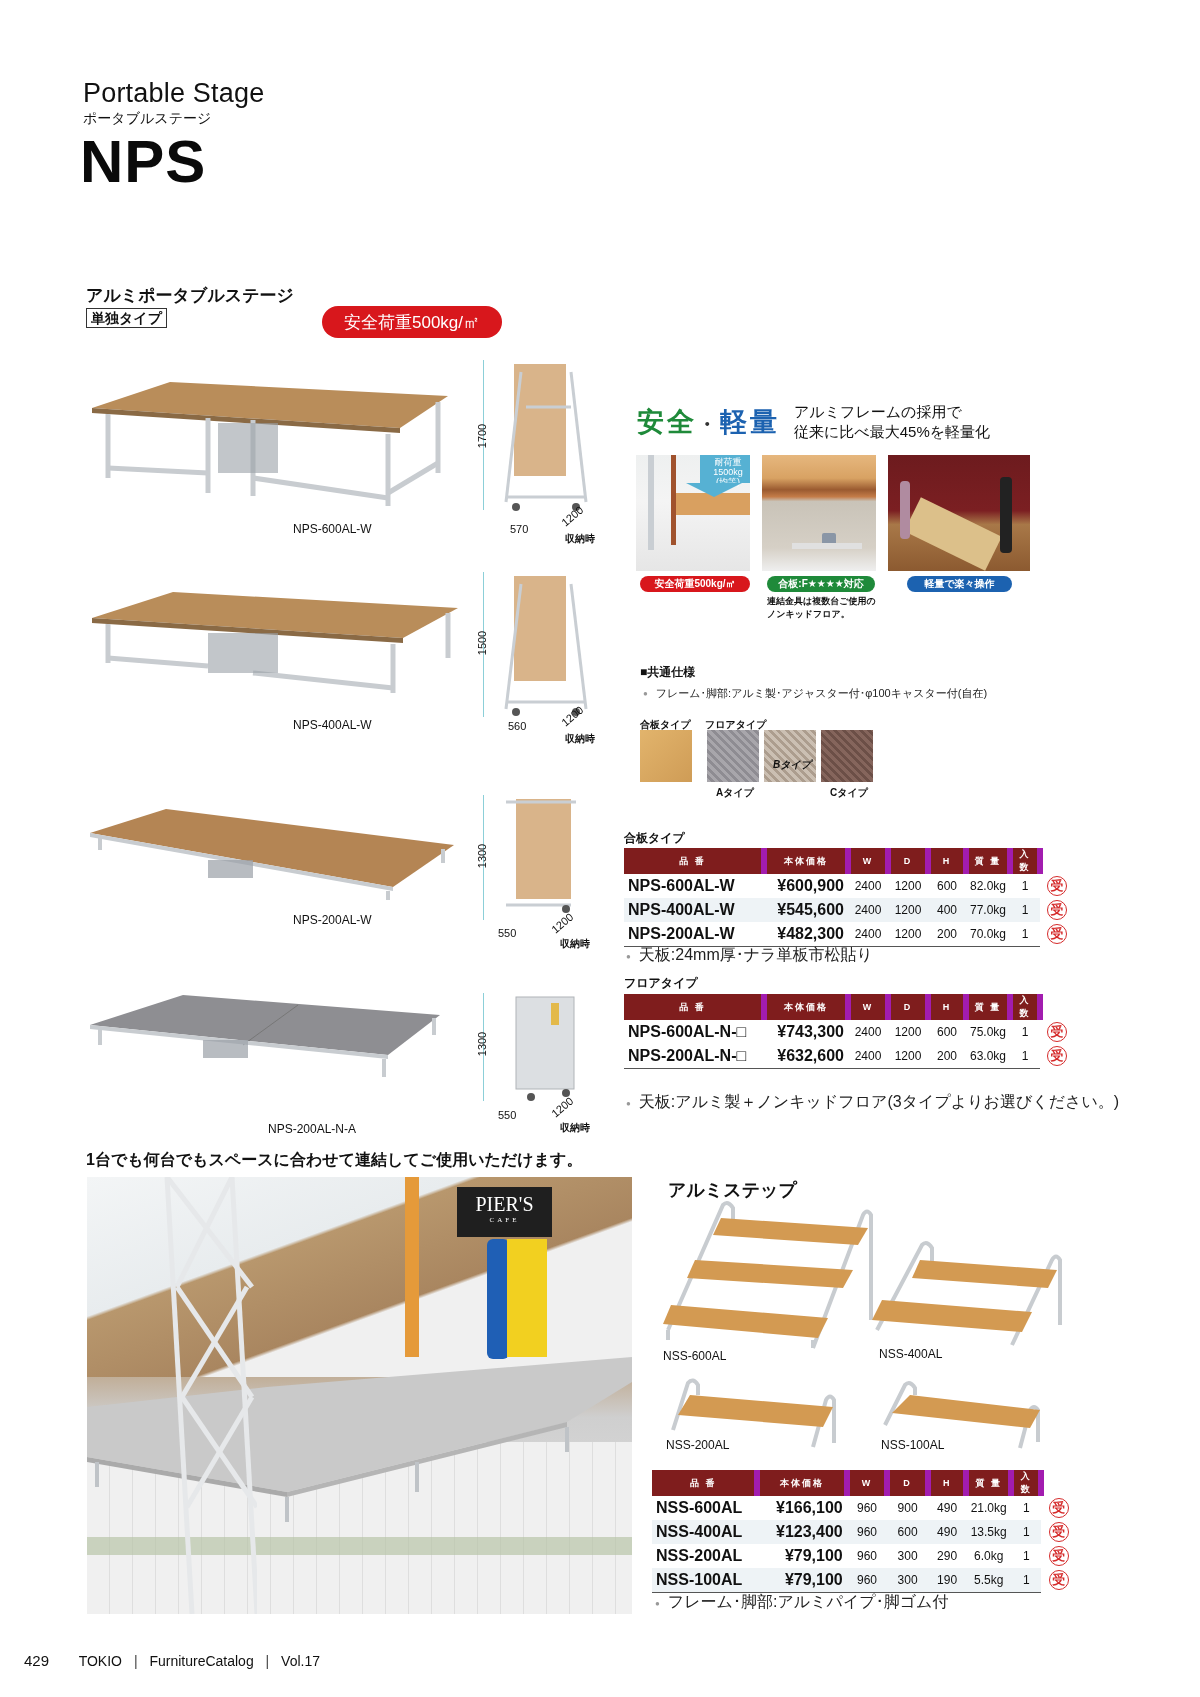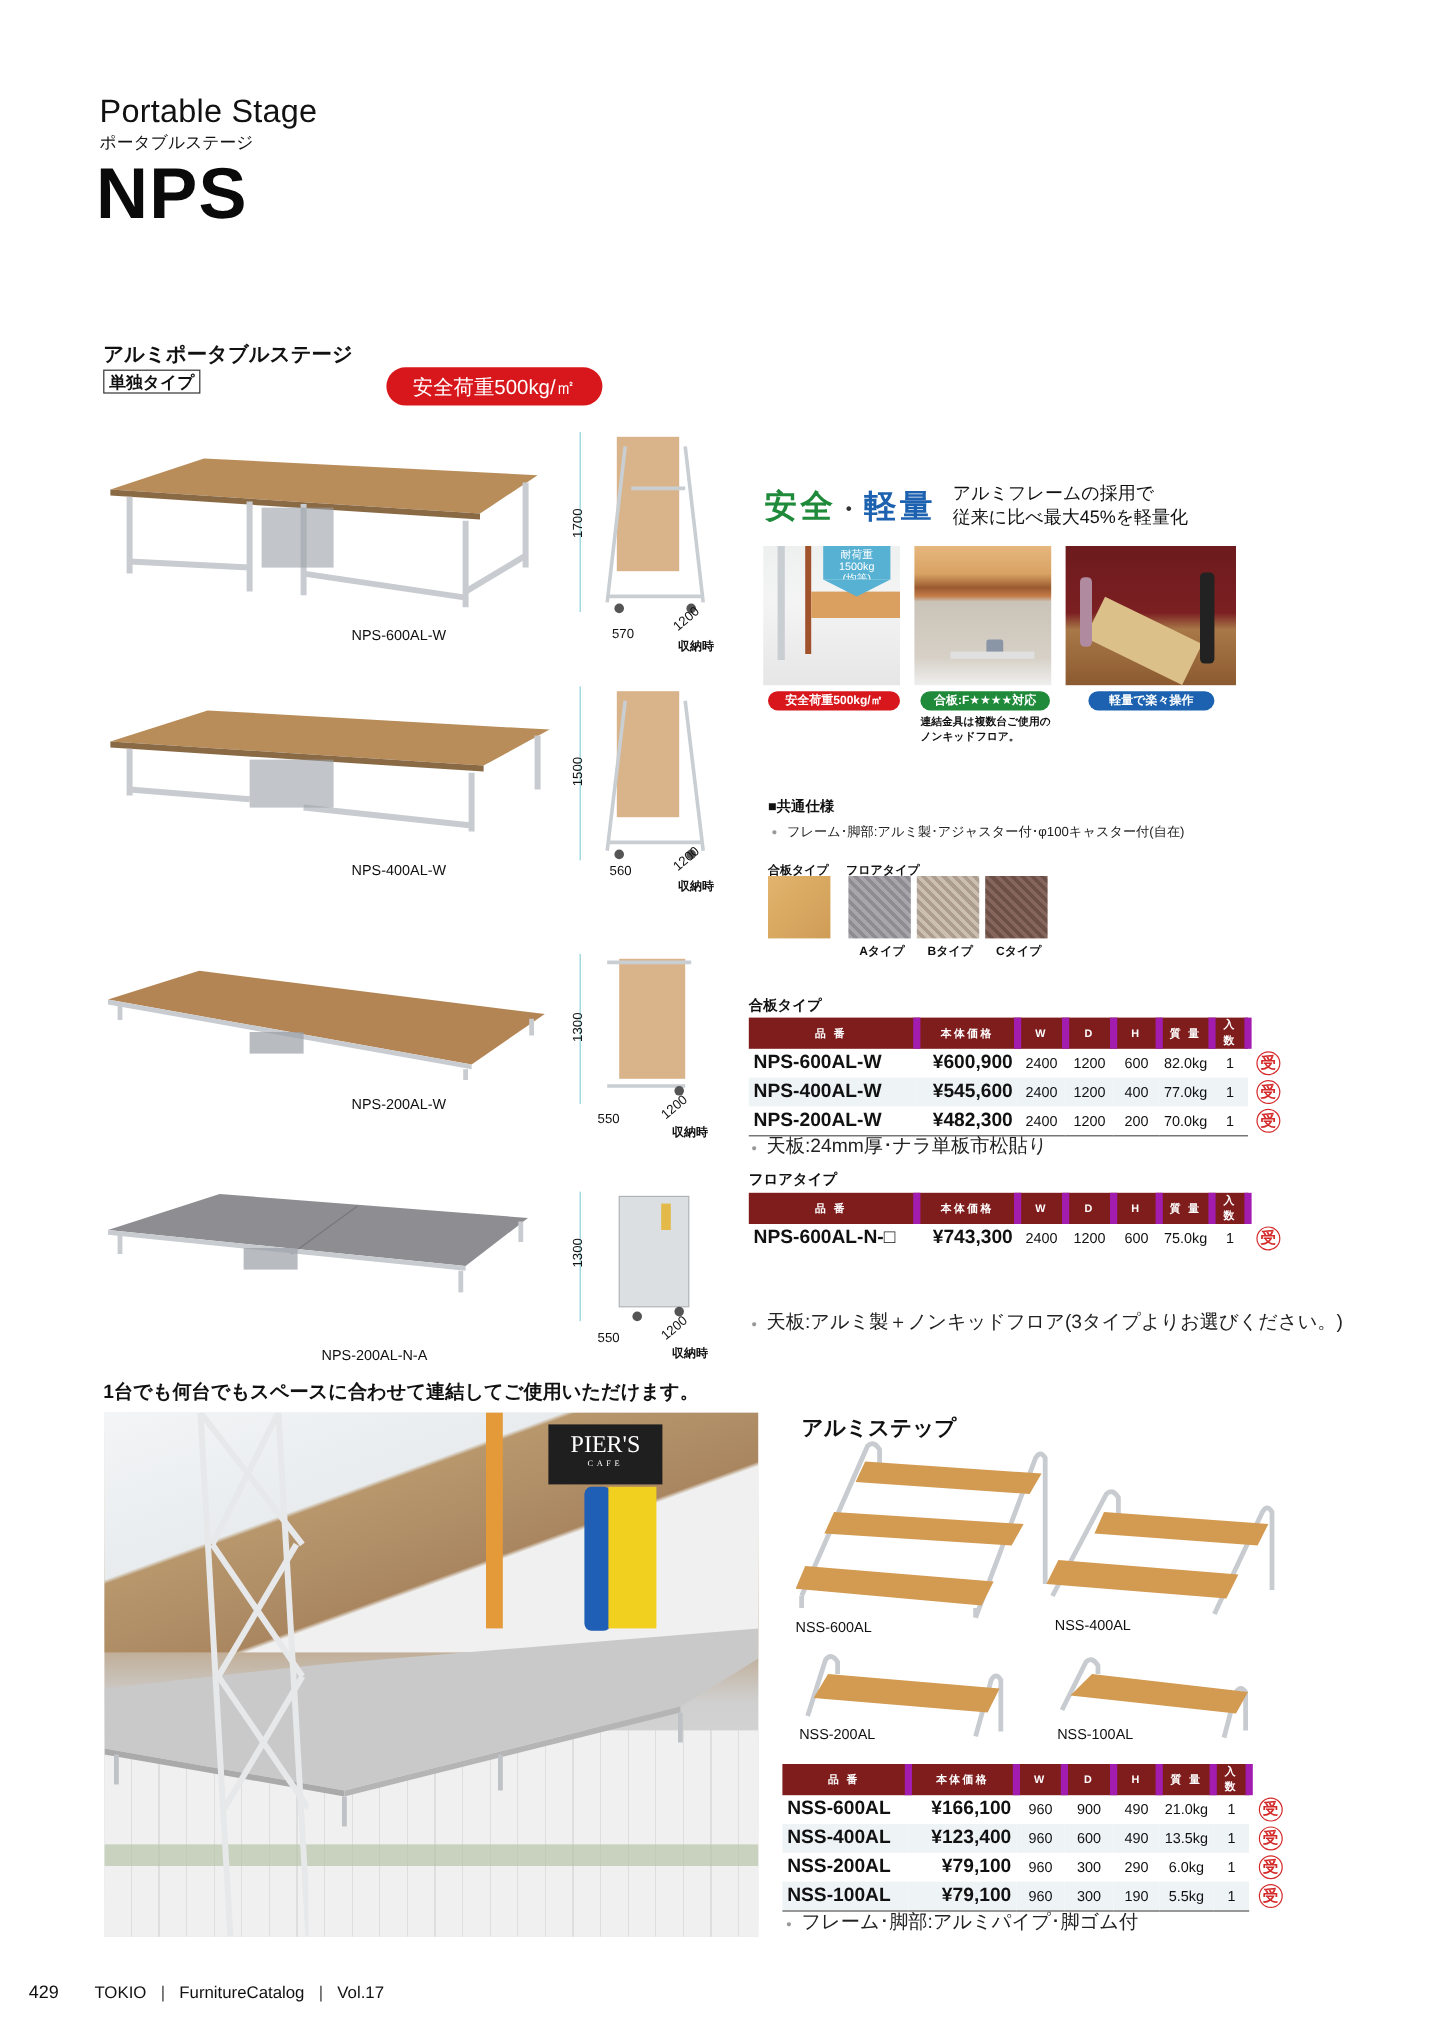--- a/index.html
+++ b/index.html
@@ -208,21 +208,21 @@
 </div>
 <div class="abs feat-desc">
   <div>アルミフレームの採用で</div>
   <div>従来に比べ最大45%を軽量化</div>
 </div>
 
 <div class="abs feat-photo" style="left:636px;width:114px;background:linear-gradient(180deg,#eef0f0 0%,#f4f4f4 40%,#e6e6e6 100%);overflow:hidden;">
   <div class="abs" style="left:12px;top:0;width:6px;height:95px;background:#c9ced3;"></div>
   <div class="abs" style="left:35px;top:0;width:5px;height:90px;background:#a0522d;"></div>
   <div class="abs" style="left:40px;top:38px;width:74px;height:22px;background:#d9a060;"></div>
-  <div class="abs" style="left:50px;top:0;width:56px;height:28px;background:#56b1d3;color:#fff;font-size:9px;text-align:center;line-height:10px;padding-top:2px;">
+  <div class="abs" style="left:64px;top:0;width:56px;height:28px;background:#56b1d3;color:#fff;font-size:9px;text-align:center;line-height:10px;padding-top:2px;">
     <div>耐荷重</div>
     <div>1500kg</div>
     <div>(均等)</div>
   </div>
   <div class="abs" style="left:50px;top:28px;width:0;height:0;border-left:28px solid transparent;border-right:28px solid transparent;border-top:14px solid #56b1d3;"></div>
 </div>
 <div class="abs feat-photo" style="left:762px;width:114px;background:linear-gradient(180deg,#e6b77e 0%,#d8a263 20%,#9a5a30 30%,#c47c48 36%,#c9c3b8 40%,#d6d0c6 80%,#efefef 100%);">
   <div class="abs" style="left:60px;top:78px;width:14px;height:12px;background:#8a96a6;border-radius:2px;"></div>
   <div class="abs" style="left:30px;top:88px;width:70px;height:6px;background:#e0e0e0;"></div>
 </div>
@@ -244,21 +244,21 @@
 <div class="abs bullet-line" style="left:643px;top:686px;">フレーム･脚部:アルミ製･アジャスター付･φ100キャスター付(自在)</div>
 
 <div class="abs swatch-label" style="left:640px;top:718px;">合板タイプ</div>
 <div class="abs swatch-label" style="left:705px;top:718px;">フロアタイプ</div>
 
 <div class="abs swatch" style="left:640px;top:730px;background:linear-gradient(135deg,#e2b46c,#cf9c56);"></div>
 <div class="abs swatch" style="left:707px;top:730px;background:repeating-linear-gradient(45deg,#a8a6ab 0 3px,#8e8c92 3px 6px);"></div>
 <div class="abs swatch" style="left:764px;top:730px;background:repeating-linear-gradient(45deg,#cbbfb2 0 3px,#ac9d8e 3px 6px);"></div>
 <div class="abs swatch" style="left:821px;top:730px;background:repeating-linear-gradient(45deg,#85655c 0 3px,#6c4f47 3px 6px);"></div>
 <div class="abs swatch-label" style="left:716px;top:786px;">Aタイプ</div>
-<div class="abs swatch-label" style="left:773px;top:786px;">Bタイプ</div>
+<div class="abs swatch-label" style="left:773px;top:758px;font-style:italic;">Bタイプ</div>
 <div class="abs swatch-label" style="left:830px;top:786px;">Cタイプ</div>
 
 <div class="abs tbl-caption" style="left:624px;top:830px;">合板タイプ</div>
 <table class="spec" style="left:624px;top:848px;width:450px;">
   <thead>
     <tr>
       <th style="width:140px">品 番</th>
       <th style="width:84px">本体価格</th>
       <th style="width:40px">W</th>
       <th style="width:40px">D</th>
@@ -318,20 +318,30 @@
     </tr>
   </thead>
   <tbody>
     <tr>
       <td class="code">NPS-600AL-N-□</td>
       <td class="price">¥743,300</td>
       <td>2400</td>
       <td>1200</td>
       <td>600</td>
       <td>75.0kg</td>
+      <td>1</td>
+      <td class="stamp"><span class="stamp-mark">受</span></td>
+    </tr>
+    <tr class="last">
+      <td class="code">NPS-200AL-N-□</td>
+      <td class="price">¥632,600</td>
+      <td>2400</td>
+      <td>1200</td>
+      <td>200</td>
+      <td>63.0kg</td>
       <td>1</td>
       <td class="stamp"><span class="stamp-mark">受</span></td>
     </tr>
   </tbody>
 </table>
 <div class="abs note" style="left:626px;top:1092px;">天板:アルミ製＋ノンキッドフロア(3タイプよりお選びください。)</div>
 
 <div class="abs connect-text">1台でも何台でもスペースに合わせて連結してご使用いただけます。</div>
 <div class="abs scene" style="background:linear-gradient(180deg,#e9eef0 0%,#d9d2c4 25%,#b89a76 40%,#cfcfcf 55%,#e6e6e6 100%);">
   <div class="abs" style="left:0;top:0;width:545px;height:200px;background:linear-gradient(160deg,#f3f5f6 0%,#e8ecee 35%,#b8976d 36%,#a98660 60%,#f0f0f0 61%);"></div>

